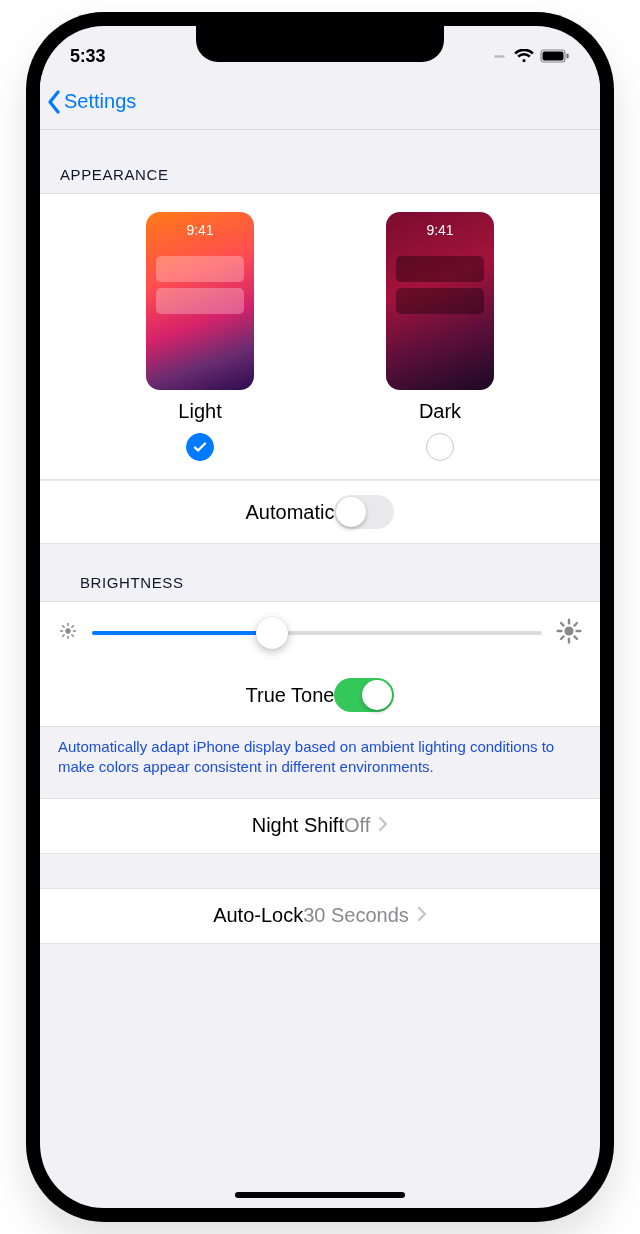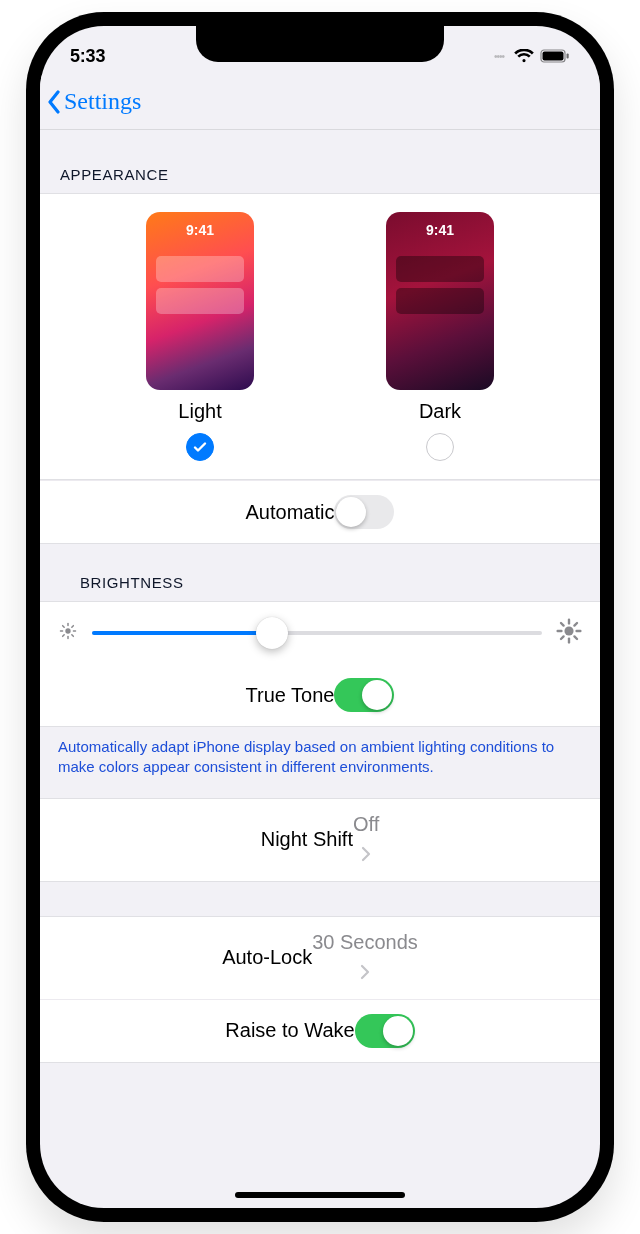--- a/index.html
+++ b/index.html
@@ -75,23 +75,22 @@
     align-items: center;
     padding: 0 10px 0 6px;
     background: #f2f1f6;
     border-bottom: 1px solid #d9d9dd;
     position: relative;
   }
   .back {
     display: flex;
     align-items: center;
     color: #007aff;
-    font-size: 24px;
+    font-size: 20px;
     gap: 2px;
-    font-family: Liberation Serif, serif;
   }
   .back-chevron svg { display:block; }
   .nav-title {
     font-size: 21px;
     font-weight: 700;
     margin-left: 14px;
   }
   
   .section-label {
     font-size: 15px;
@@ -108,21 +107,21 @@
   }
   .row {
     display: flex;
     align-items: center;
     justify-content: center;
     padding: 14px 18px;
     min-height: 54px;
   }
   .row + .row { border-top: 1px solid #eceaef; margin-left: 0; }
   .row .label { font-size: 20px; color: #000; }
-  .row .value { font-size: 20px; color: #8a8a8e; display:flex; align-items:center; gap:8px;flex-direction:column;}
+  .row .value { font-size: 20px; color: #8a8a8e; display:flex; align-items:center; gap:8px;}
   .row .value .chev { color:#c4c4c8; }
   
   .appearance-panel { background:#fff; padding: 18px 0 18px 0; border-top:1px solid #e0e0e4; }
   .appearance-options {
     display:flex;
     justify-content: space-around;
     padding: 0 40px;
   }
   .appearance-opt {
     display:flex; flex-direction:column; align-items:center; gap:10px;
@@ -134,21 +133,21 @@
     overflow: hidden;
   }
   .phone-thumb.light {
     background: linear-gradient(160deg, #ff7a18 0%, #ff4e50 35%, #d6236a 60%, #6a2c70 80%, #2d0b4e 100%);
   }
   .phone-thumb.dark {
     background: linear-gradient(160deg, #7a0c2e 0%, #a4133c 40%, #5b0f3a 70%, #1a0a24 100%);
   }
   .thumb-time {
     position:absolute; top:10px; width:100%; text-align:center;
-    color:#fff; font-size:14px; font-weight:700;
+    color:#fff; font-size:14px; font-weight:400;
   }
   .thumb-bar {
     position:absolute; left:10px; right:10px; height:26px; border-radius:5px;
     background: rgba(255,255,255,0.28);
   }
   .phone-thumb.dark .thumb-bar { background: rgba(0,0,0,0.35); }
   .thumb-bar.b1 { top:44px; }
   .thumb-bar.b2 { top:76px; }
   .opt-label { font-size:20px; color:#000; }
   .radio {
@@ -342,24 +341,18 @@
           <span class="label">Auto-Lock</span>
           <span class="value">
             <span>30 Seconds</span>
             <span class="chev">
               <svg width="10" height="16" viewBox="0 0 10 16">
                   <path d="M2 2l6 6-6 6" fill="none" stroke="#c4c4c8" stroke-width="2.2" stroke-linecap="round" stroke-linejoin="round"></path>
                 </svg>
             </span>
           </span>
         </div>
-        <div class="row">
-          <span class="label">Raise to Wake</span>
-          <div class="toggle on" id="toggle-raise">
-              <div class="knob"></div>
-            </div>
-        </div>
       </div>
 
       <div class="home-indicator"></div>
     </div>
   </div>
 </div>
 
 </body></html>

